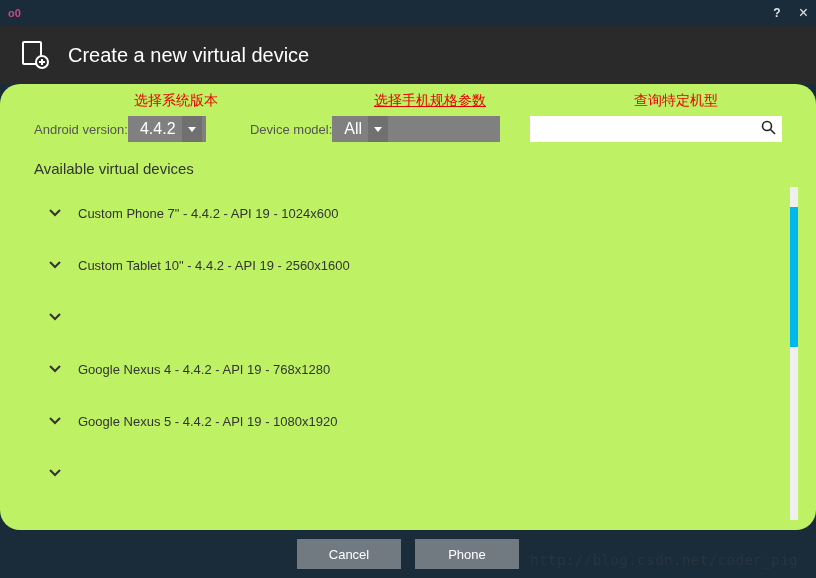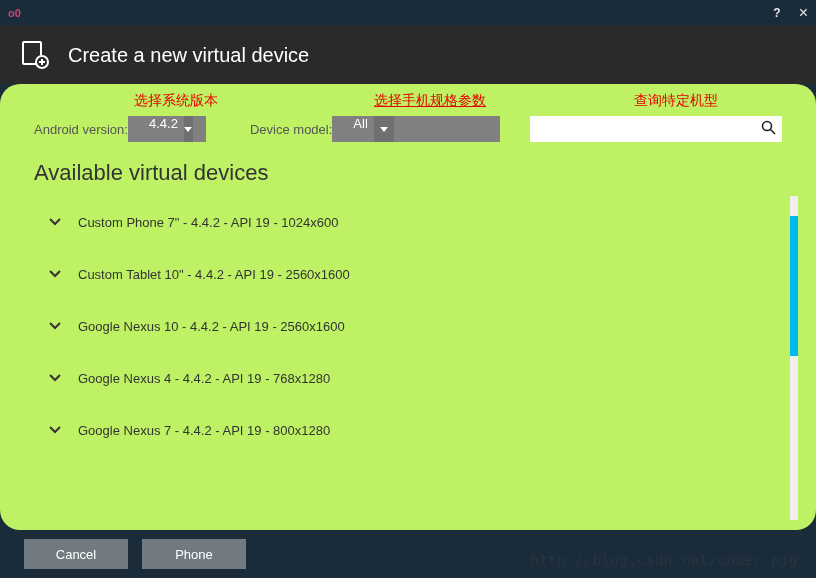--- a/index.html
+++ b/index.html
@@ -48,44 +48,44 @@
   .annot-row .a2 { width: 260px; text-decoration: underline; }
   .annot-row .a3 { }
   
   .filters {
     display: flex; align-items: center; 
     padding: 6px 34px 10px 34px;
     font-size: 13px; color: #444;
   }
   .lbl { color: #555; }
   .dropdown {
-    display: inline-flex; align-items: flex-start;
+    display: inline-flex; align-items: center;
     background: #808080; color: #fff;
-    height: 26px; padding: 0 21px;
-    font-size: 13px; cursor: pointer;
+    height: 26px; padding: 0 12px;
+    font-size: 16px; cursor: pointer;
     position: relative;
   }
   .dropdown .caret {
     width: 20px; height: 26px; margin-left: 6px; margin-right: -8px;
     background: #707070;
     display: inline-flex; align-items: center; justify-content: center;
   }
   .dropdown.ver { width: 78px; }
   .dropdown.model { width: 168px; }
   .gap1 { width: 44px; }
   .searchbox {
     flex: 1; height: 26px; border: none; background: #fff;
     display: flex; align-items: center; justify-content: flex-end;
     padding-right: 6px;
   }
   .searchbox input { border: none; outline: none; flex: 1; font-size: 13px; padding: 0 6px; }
   .search-icon { cursor: pointer; font-size: 15px; color: #222; margin-left: auto; }
   
   .section-heading {
-    font-size: 22px; color: #333; font-weight: 400;
+    font-size: 15px; color: #333; font-weight: 400;
     padding: 8px 34px 10px 34px;
   }
   
   .device-list-wrap {
     flex: 1; margin: 0 18px 10px 34px;
     position: relative; display: flex;
   }
   .device-list {
     flex: 1; overflow: hidden;
   }
@@ -100,21 +100,21 @@
     width: 8px; background: #efefef; position: relative;
     margin-left: 2px;
   }
   .scrollthumb {
     position: absolute; left: 0; width: 8px;
     background: #00b8f0;
   }
   
   .footer {
     height: 48px; background: #1a2b3a;
-    display: flex; align-items: center; justify-content: flex-start;
+    display: flex; align-items: center; justify-content: center;
     gap: 14px; padding: 0 24px;
   }
   .btn {
     width: 104px; height: 30px;
     background: #707a80; color: #fff;
     display: inline-flex; align-items: center; justify-content: center;
     font-size: 13px; cursor: pointer;
   }
   .watermark {
     position: absolute; right: 18px; bottom: 10px;
@@ -205,37 +205,43 @@
               </svg>
             </span>
             <span>Custom Tablet 10" - 4.4.2 - API 19 - 2560x1600</span>
           </div>
           <div class="device-row">
             <span class="chevron">
               <svg width="12" height="8" viewBox="0 0 12 8">
                 <path d="M1 1 L6 6 L11 1" fill="none" stroke="#333" stroke-width="2"></path>
               </svg>
             </span>
-            <span>Google Nexus 10 - 4.4.2 - API 19 - 2560x1600</span>
           </div>
           <div class="device-row">
             <span class="chevron">
               <svg width="12" height="8" viewBox="0 0 12 8">
                 <path d="M1 1 L6 6 L11 1" fill="none" stroke="#333" stroke-width="2"></path>
               </svg>
             </span>
             <span>Google Nexus 4 - 4.4.2 - API 19 - 768x1280</span>
           </div>
           <div class="device-row">
             <span class="chevron">
               <svg width="12" height="8" viewBox="0 0 12 8">
                 <path d="M1 1 L6 6 L11 1" fill="none" stroke="#333" stroke-width="2"></path>
               </svg>
             </span>
-            <span>Google Nexus 7 - 4.4.2 - API 19 - 800x1280</span>
+            <span>Google Nexus 5 - 4.4.2 - API 19 - 1080x1920</span>
+          </div>
+          <div class="device-row">
+            <span class="chevron">
+              <svg width="12" height="8" viewBox="0 0 12 8">
+                <path d="M1 1 L6 6 L11 1" fill="none" stroke="#333" stroke-width="2"></path>
+              </svg>
+            </span>
           </div>
         </div>
       <div class="scrollbar">
         <div class="scrollthumb" id="scrollthumb" style="top: 20px; height: 140px;"></div>
       </div>
     </div>
 
   </div>
 
   <div class="footer">

